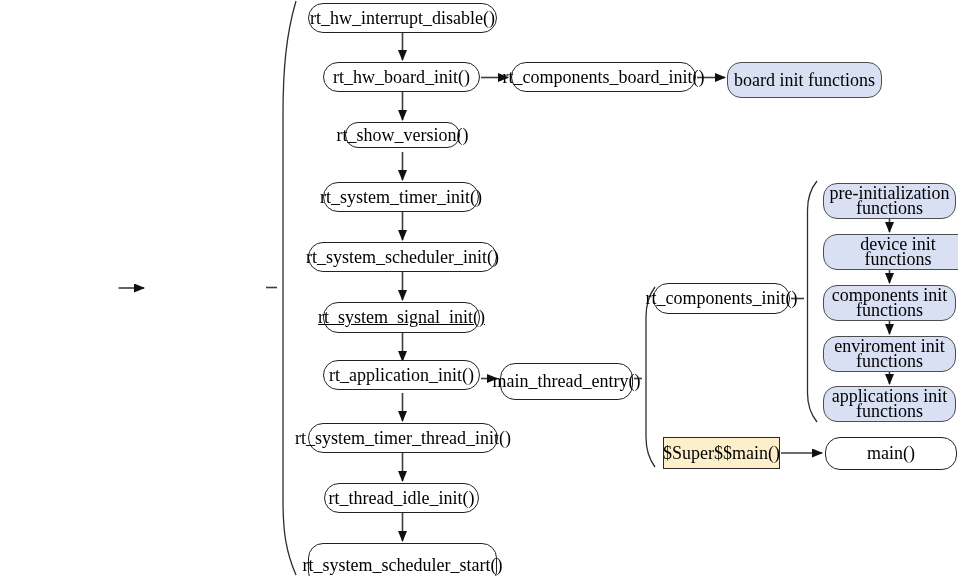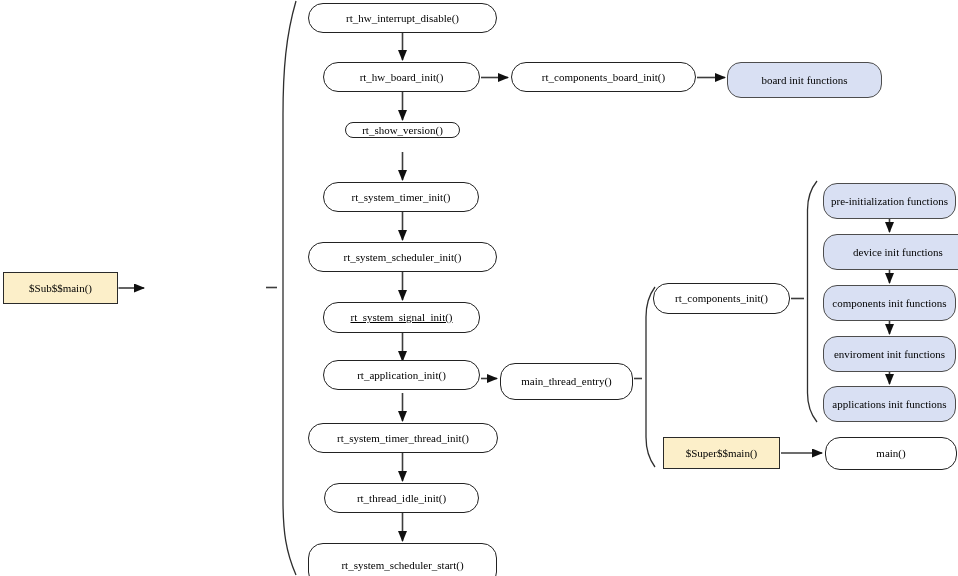--- a/index.html
+++ b/index.html
@@ -15,21 +15,21 @@
   .wires { position: absolute; left: 0; top: 0; }
   .wire  { stroke: #3d3d3d; stroke-width: 1.6; fill: none; }
   .brace { stroke: #2e2e2e; stroke-width: 1.3; fill: none; }
   .node {
     position: absolute;
     box-sizing: border-box;
     display: flex;
     align-items: center;
     justify-content: center;
     text-align: center;
-    font-size: 11px;
+    font-size: 18px;
     line-height: 15px;
     color: #000000;
     background: #ffffff;
     border: 1.3px solid #222222;
     border-radius: 15px;
     white-space: nowrap;
   }
   .node.entry {
     border-radius: 0;
     background: #fcefc9;
@@ -79,27 +79,26 @@
     <line class="wire" x1="402.5" y1="393" x2="402.5" y2="421" marker-end="url(#ah)"></line>
     <line class="wire" x1="402.5" y1="453" x2="402.5" y2="481" marker-end="url(#ah)"></line>
     <line class="wire" x1="402.5" y1="513" x2="402.5" y2="541" marker-end="url(#ah)"></line>
 
     <line class="wire" x1="889.5" y1="216" x2="889.5" y2="232" marker-end="url(#ah)"></line>
     <line class="wire" x1="889.5" y1="266" x2="889.5" y2="283" marker-end="url(#ah)"></line>
     <line class="wire" x1="889.5" y1="318" x2="889.5" y2="334" marker-end="url(#ah)"></line>
     <line class="wire" x1="889.5" y1="369" x2="889.5" y2="384" marker-end="url(#ah)"></line>
   </svg>
 
-  <div class="node entry" style="left:3px;   top:272px; width:115px; height:32px;">$Sub$$main()</div>
 
   <div class="node" style="left:308px; top:3px;   width:189px; height:30px;">rt_hw_interrupt_disable()</div>
   <div class="node" style="left:323px; top:62px;  width:157px; height:30px;">rt_hw_board_init()</div>
   <div class="node" style="left:511px; top:62px;  width:185px; height:30px;">rt_components_board_init()</div>
   <div class="node group" style="left:727px; top:62px; width:155px; height:30px;">board init functions</div>
-  <div class="node" style="left:345px; top:122px; width:115px; height:16px;">rt_show_version()</div>
+  <div class="node" style="left:345px; top:122px; width:115px; height:26px;">rt_show_version()</div>
   <div class="node" style="left:323px; top:182px; width:156px; height:30px;">rt_system_timer_init()</div>
   <div class="node" style="left:308px; top:242px; width:189px; height:30px;">rt_system_scheduler_init()</div>
   <div class="node" style="left:323px; top:302px; width:157px; height:31px;text-decoration:underline;">rt_system_signal_init()</div>
   <div class="node" style="left:323px; top:352px; width:157px; height:30px;margin-top:8px;">rt_application_init()</div>
   <div class="node" style="left:500px; top:363px; width:133px; height:37px;">main_thread_entry()</div>
   <div class="node" style="left:308px; top:423px; width:190px; height:30px;">rt_system_timer_thread_init()</div>
   <div class="node" style="left:324px; top:483px; width:155px; height:30px;">rt_thread_idle_init()</div>
   <div class="node" style="left:308px; top:543px; width:189px; height:44px;">rt_system_scheduler_start()</div>
 
   <div class="node" style="left:653px; top:283px; width:137px; height:31px;text-align:right;">rt_components_init()</div>

